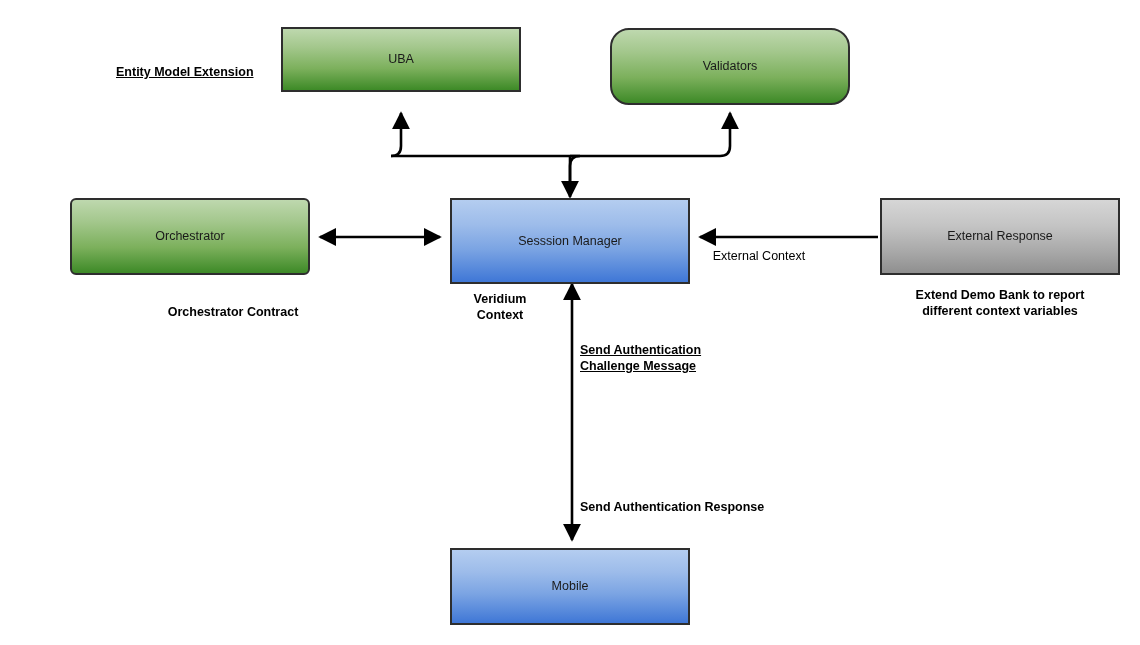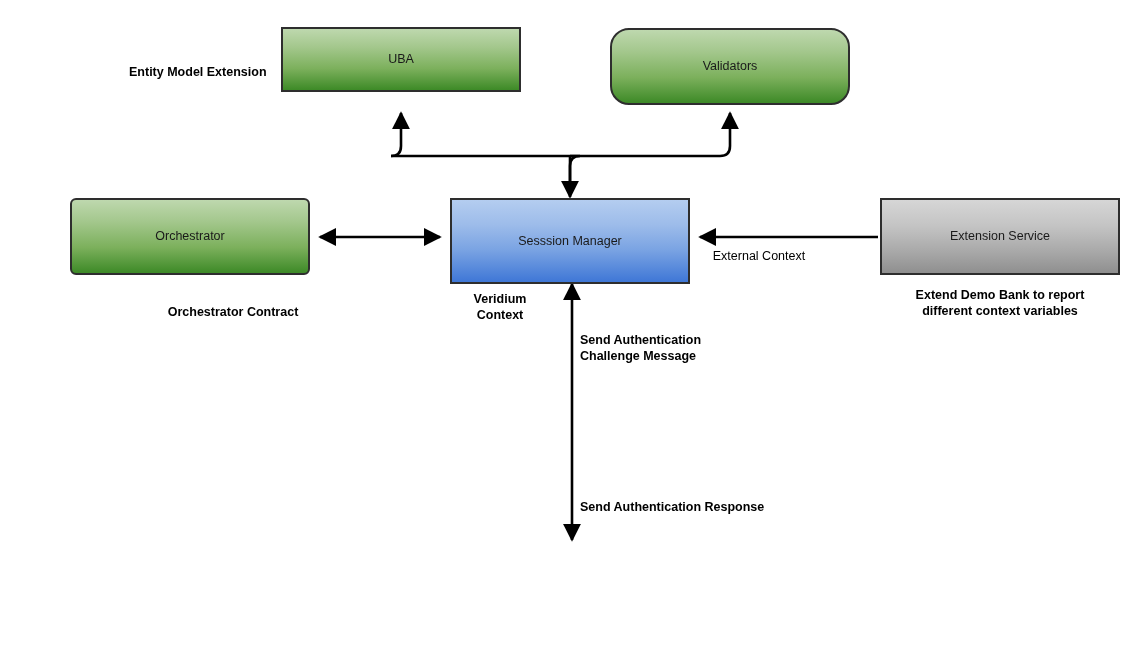--- a/index.html
+++ b/index.html
@@ -116,35 +116,38 @@
 
   <div class="node node-green" style="left:70px; top:198px; width:240px; height:77px;border-radius:6px;">
     <span>Orchestrator</span>
   </div>
 
   <div class="node node-blue" style="left:450px; top:198px; width:240px; height:86px;">
     <span>Sesssion Manager</span>
   </div>
 
   <div class="node node-gray" style="left:880px; top:198px; width:240px; height:77px;">
-    <span>Extension Service</span>
+    <span>External Response</span>
   </div>
 
+  <div class="node node-blue" style="left:450px; top:548px; width:240px; height:77px;">
+    <span>Mobile</span>
+  </div>
 
-  <div class="label bold left" style="left:129px; top:65px; width:200px;">Entity Model Extension</div>
+  <div class="label bold left" style="left:116px; top:65px; width:200px;text-decoration:underline;">Entity Model Extension</div>
 
   <div class="label bold center" style="left:110px; top:305px; width:246px;">Orchestrator Contract</div>
 
 
   <div class="label bold center" style="left:442px; top:292px; width:116px;">Veridium
 Context</div>
 
   <div class="label center" style="left:676px; top:249px; width:166px;">External Context</div>
 
   <div class="label bold center" style="left:900px; top:288px; width:200px;">Extend Demo Bank to report
 different context variables</div>
 
-  <div class="label bold left" style="left:580px; top:333px; width:230px;">Send Authentication
+  <div class="label bold left" style="left:580px; top:343px; width:230px;text-decoration:underline;">Send Authentication
 Challenge Message</div>
 
   <div class="label bold left" style="left:580px; top:500px; width:260px;">Send Authentication Response</div>
 
 </div>
 
 </body></html>

